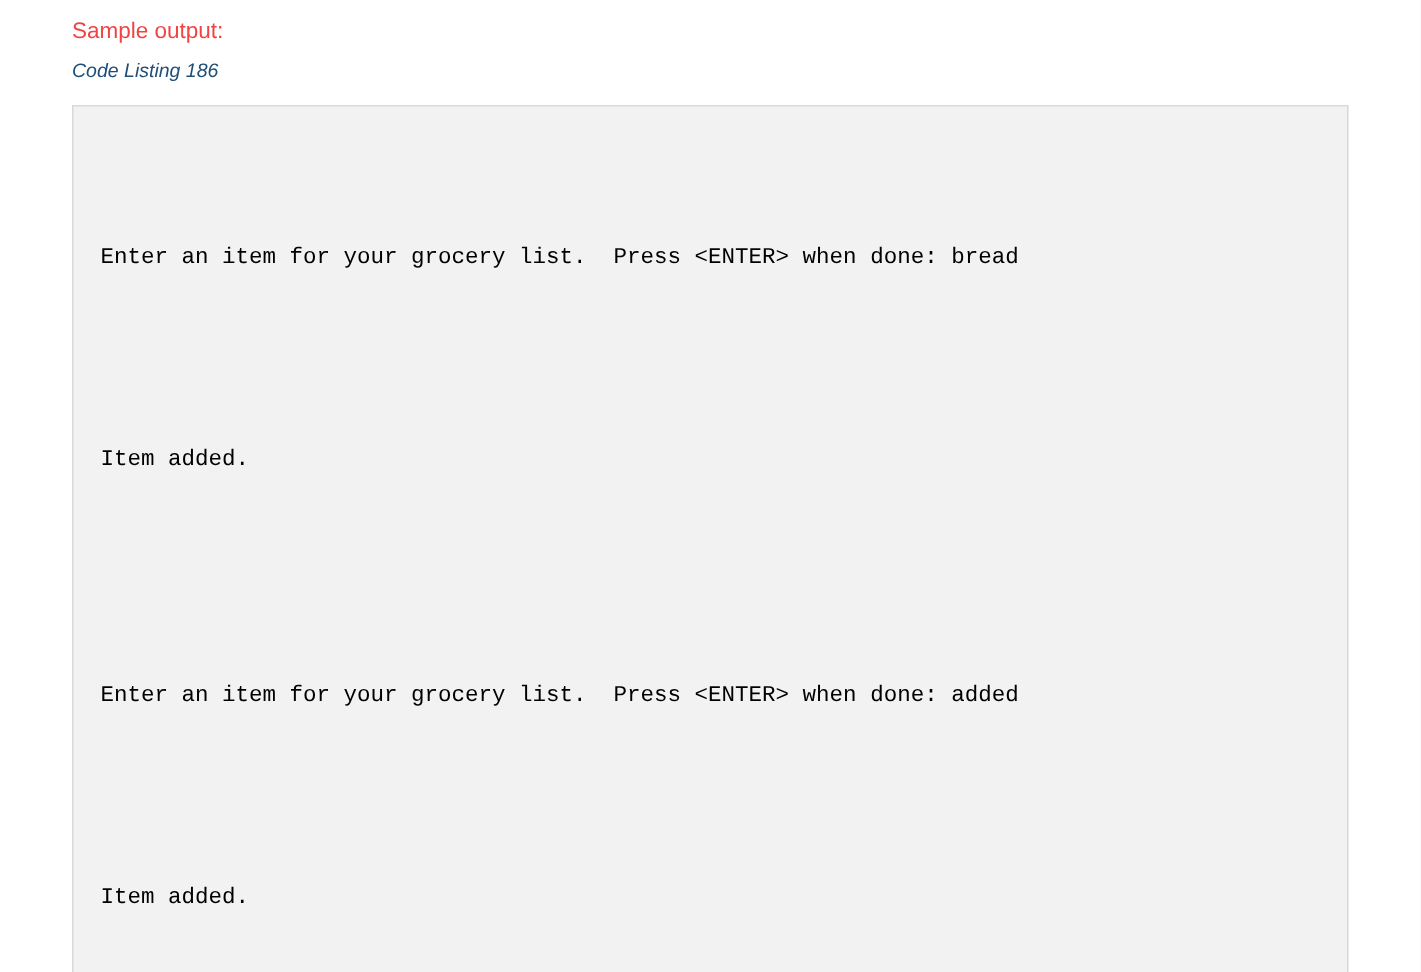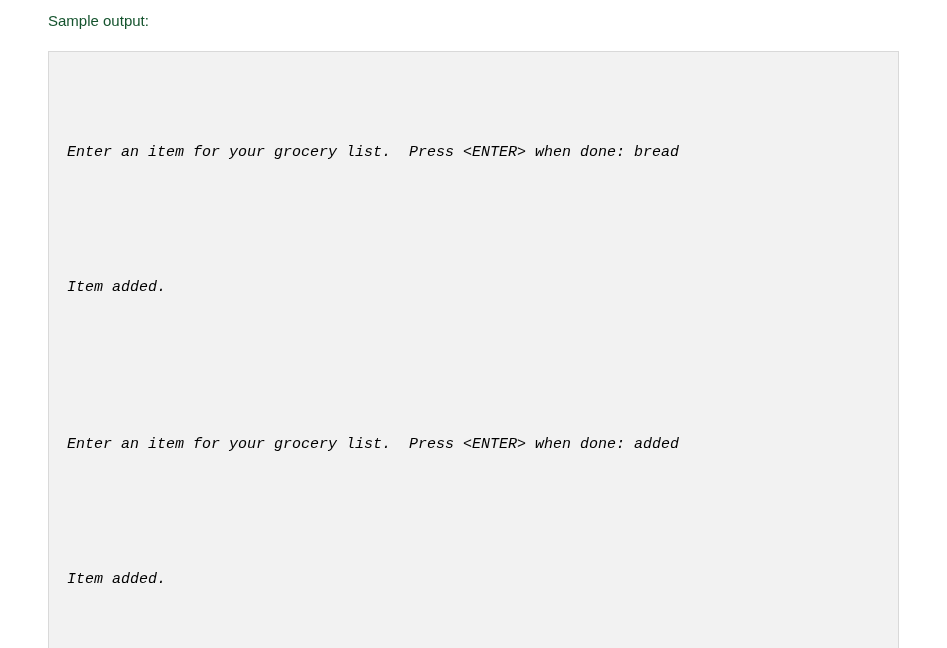--- a/index.html
+++ b/index.html
@@ -8,54 +8,54 @@
       padding: 12px 0 30px 0;
       font-family: Arial, Helvetica, sans-serif;
       background: #ffffff;
       width: 947px;
     }
     .content {
       padding: 0 48px;
     }
     .sample-label {
       font-size: 15px;
-      color: #14532d;
-      margin-bottom: 22px;
+      color: #ef4444;
+      margin-bottom: 10px;
     }
     .listing-caption {
       font-size: 13px;
       font-style: italic;
       color: #1F4E79;
       margin-bottom: 16px;
     }
     .code-box {
       background: #f2f2f2;
       border: 1px solid #d9d9d9;
       padding: 22px 18px 18px 18px;
       font-family: Consolas, "Courier New", monospace;
       font-size: 15px;
       line-height: 1.5;
       color: #000;
       white-space: pre-wrap;
     }
     .code-line {
       margin: 0;
       padding: 0;
-      font-style: italic;
     }
     .blank-line {
       height: 1.5em;
     }
   </style>
 </head>
 <body>
 
 <div class="content">
   <div class="sample-label">Sample output:</div>
 
+  <div class="listing-caption">Code Listing 186</div>
 
   <div class="code-box">
     
     <div class="code-line"><span>Enter an item for your grocery list.  Press &lt;ENTER&gt; when done:</span> <span>bread</span></div>
     <div class="blank-line"></div>
     <div class="code-line">Item added.</div>
     <div class="blank-line"></div>
     
     <div class="code-line"><span>Enter an item for your grocery list.  Press &lt;ENTER&gt; when done:</span> <span>added</span></div>
     <div class="blank-line"></div>

